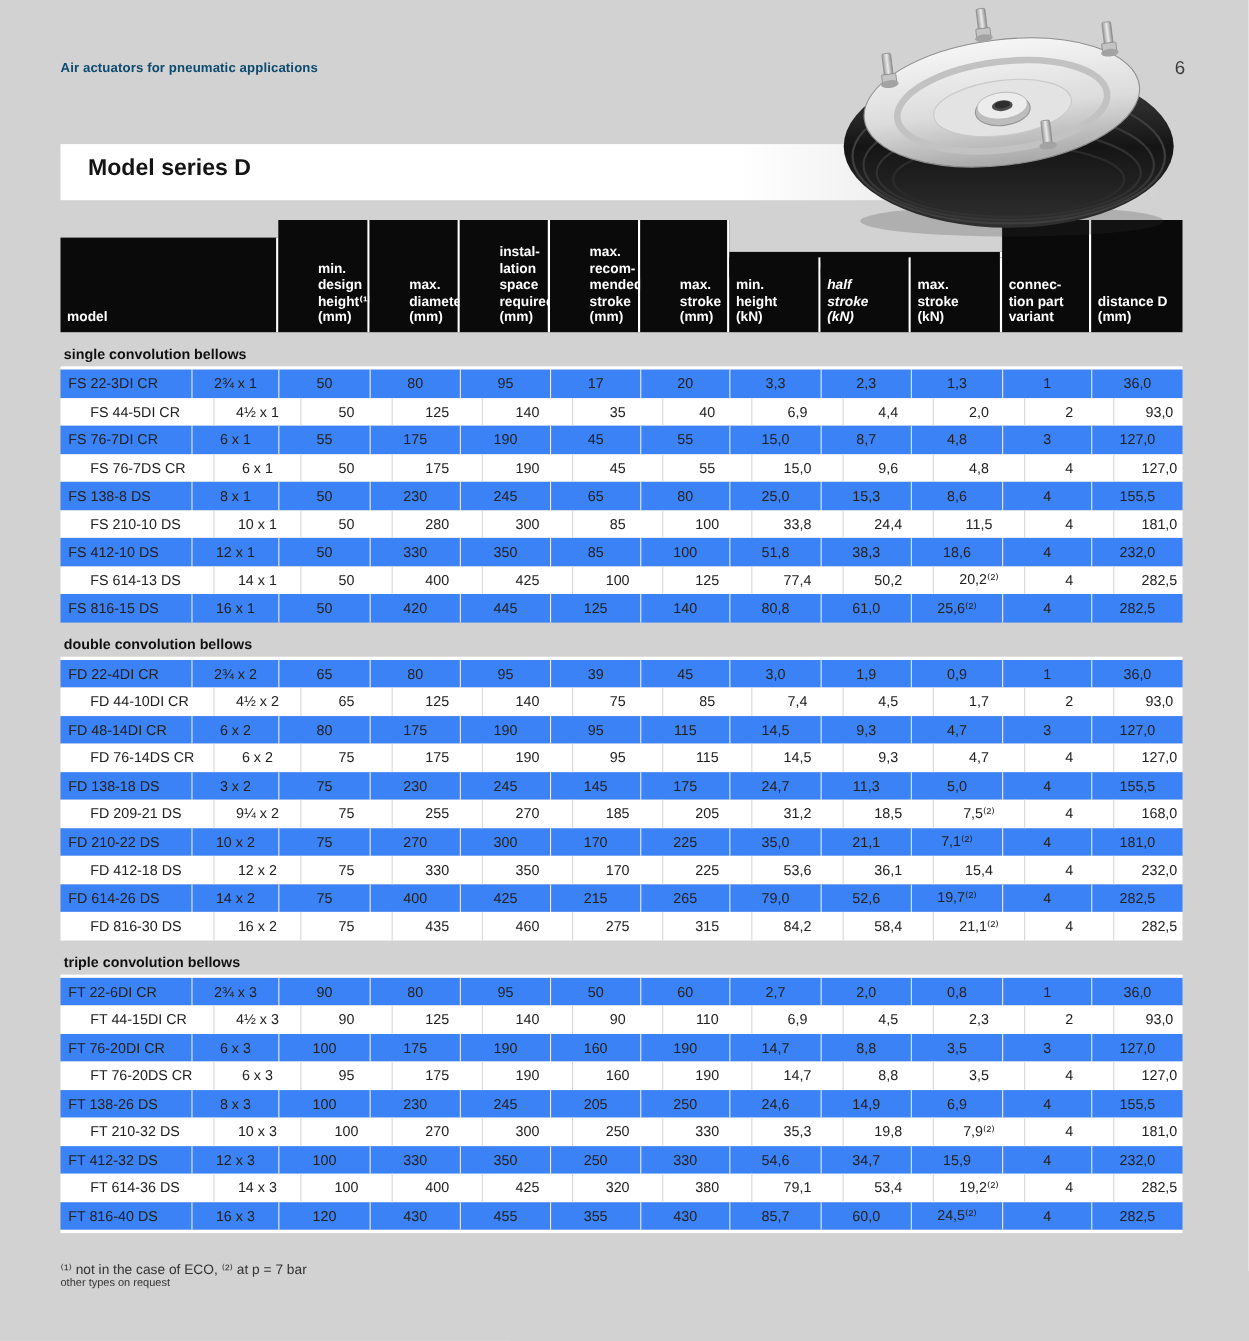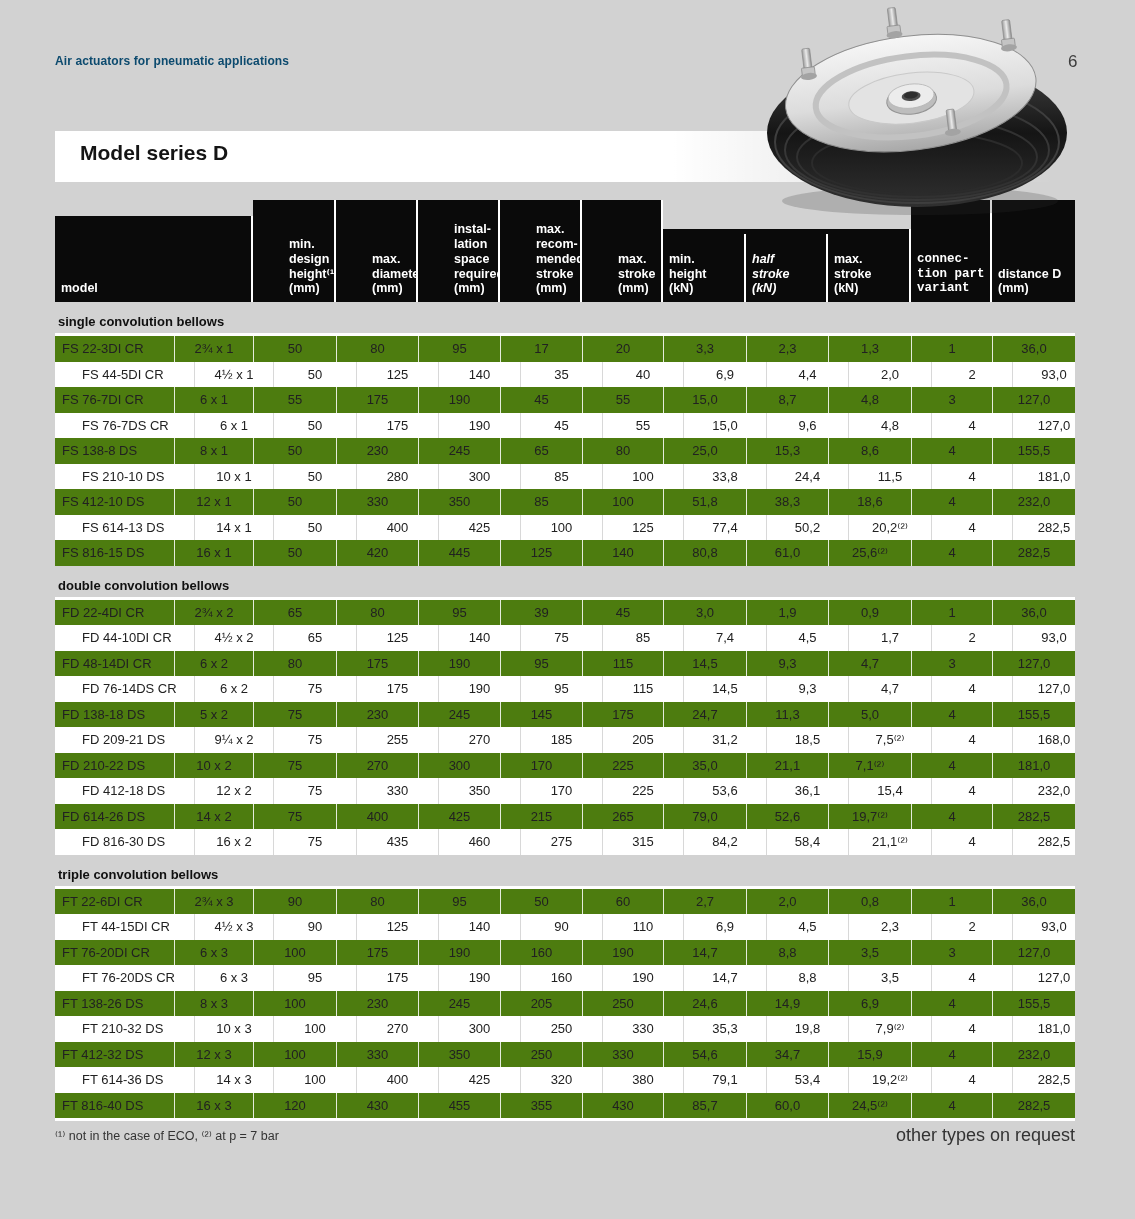--- a/index.html
+++ b/index.html
@@ -20,40 +20,40 @@
     grid-template-rows:34px 68px;}
   .th{background:#0a0a0a;color:#fff;font-weight:bold;font-size:12.5px;line-height:1.18;
     padding:4px 5px 6px 6px;display:flex;align-items:flex-end;white-space:pre-line;
     box-sizing:border-box;border-right:2px solid #fff;}
   .th.full{grid-row:1/3;padding-left:36px;}
   .th.span-model{grid-column:1/3;grid-row:1/3;margin-top:16px;}
   .th.c3{grid-column:3;} .th.c4{grid-column:4;} .th.c5{grid-column:5;} .th.c6{grid-column:6;} .th.c7{grid-column:7;}
   .th.group{grid-column:8/11;grid-row:1;align-items:center;justify-content:center;
     border-bottom:2px solid #a16207;padding:11px;margin-top:29px;}
   .th.s8{grid-column:8;grid-row:2;} .th.s9{grid-column:9;grid-row:2;font-style:italic;} .th.s10{grid-column:10;grid-row:2;}
-  .th.c11{grid-column:11;grid-row:1/3;font-family:Liberation Mono, monospace;}
+  .th.c11{grid-column:11;grid-row:1/3;}
   .th.c12{grid-column:12;grid-row:1/3;border-right:none;}
 
   .section{margin-top:10px;}
   .section-label{height:21px;line-height:19px;font-weight:bold;font-size:13px;color:#101010;
     padding-left:3px;border-bottom:3px solid #fff;}
   .row{height:25.5px;}
-  .row.odd{background:#4d7c0f;}
+  .row.odd{background:#3b82f6;}
   .row.even{background:#ffffff;padding-left:20px;}
   .cell{font-size:13px;color:#212121;display:flex;align-items:center;justify-content:center;
     box-sizing:border-box;overflow:hidden;white-space:nowrap;}
   .cell.model{justify-content:flex-start;padding-left:7px;}
   .row .cell + .cell{border-left:1px solid transparent;}
   .row.odd .cell + .cell{border-left-color:rgba(255,255,255,.85);}
   .row.even .cell + .cell{border-left-color:#d8d8d8;}
 
   .end-rule{height:3px;background:#fff;}
-  .notes{display:flex;justify-content:space-between;align-items:center;margin-top:4px;}
+  .notes{display:flex;justify-content:space-between;align-items:flex-start;margin-top:25px;flex-direction:column;}
   .note-left{font-size:12.5px;color:#333;}
-  .note-right{font-size:18px;color:#333;}
+  .note-right{font-size:10px;color:#333;}
 </style>
 </head>
 <body>
 
 <div class="page">
 
   <div class="doc-header">Air actuators for pneumatic applications</div>
   <div class="page-num">6</div>
 
   <svg class="product" viewBox="0 0 335 218" aria-hidden="true">
@@ -338,21 +338,21 @@
             <div class="cell">95</div>
             <div class="cell">115</div>
             <div class="cell">14,5</div>
             <div class="cell">9,3</div>
             <div class="cell">4,7</div>
             <div class="cell">4</div>
             <div class="cell">127,0</div>
           </div>
           <div class="row cols odd">
             <div class="cell model">FD 138-18 DS</div>
-            <div class="cell">5 x 2</div>
+            <div class="cell">3 x 2</div>
             <div class="cell">75</div>
             <div class="cell">230</div>
             <div class="cell">245</div>
             <div class="cell">145</div>
             <div class="cell">175</div>
             <div class="cell">24,7</div>
             <div class="cell">11,3</div>
             <div class="cell">5,0</div>
             <div class="cell">4</div>
             <div class="cell">155,5</div>

